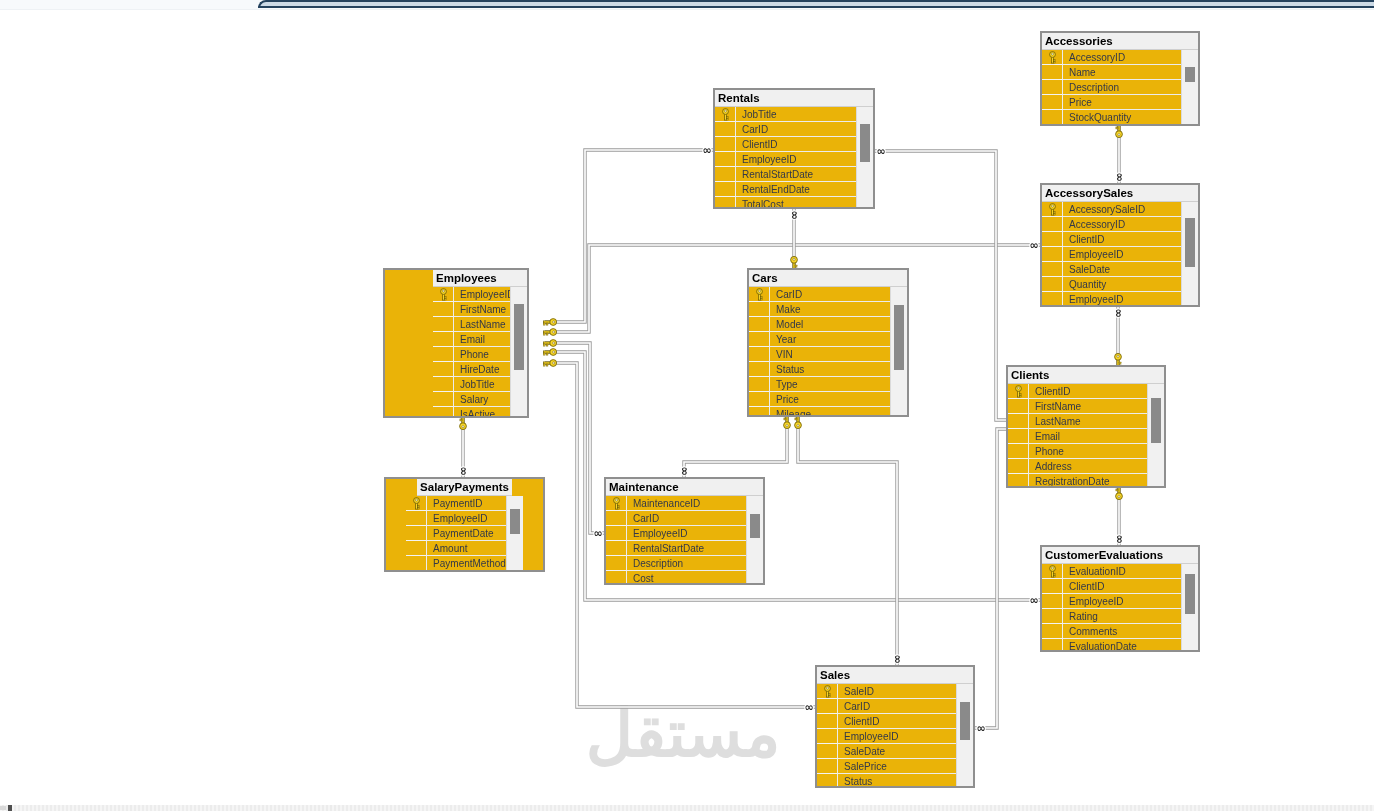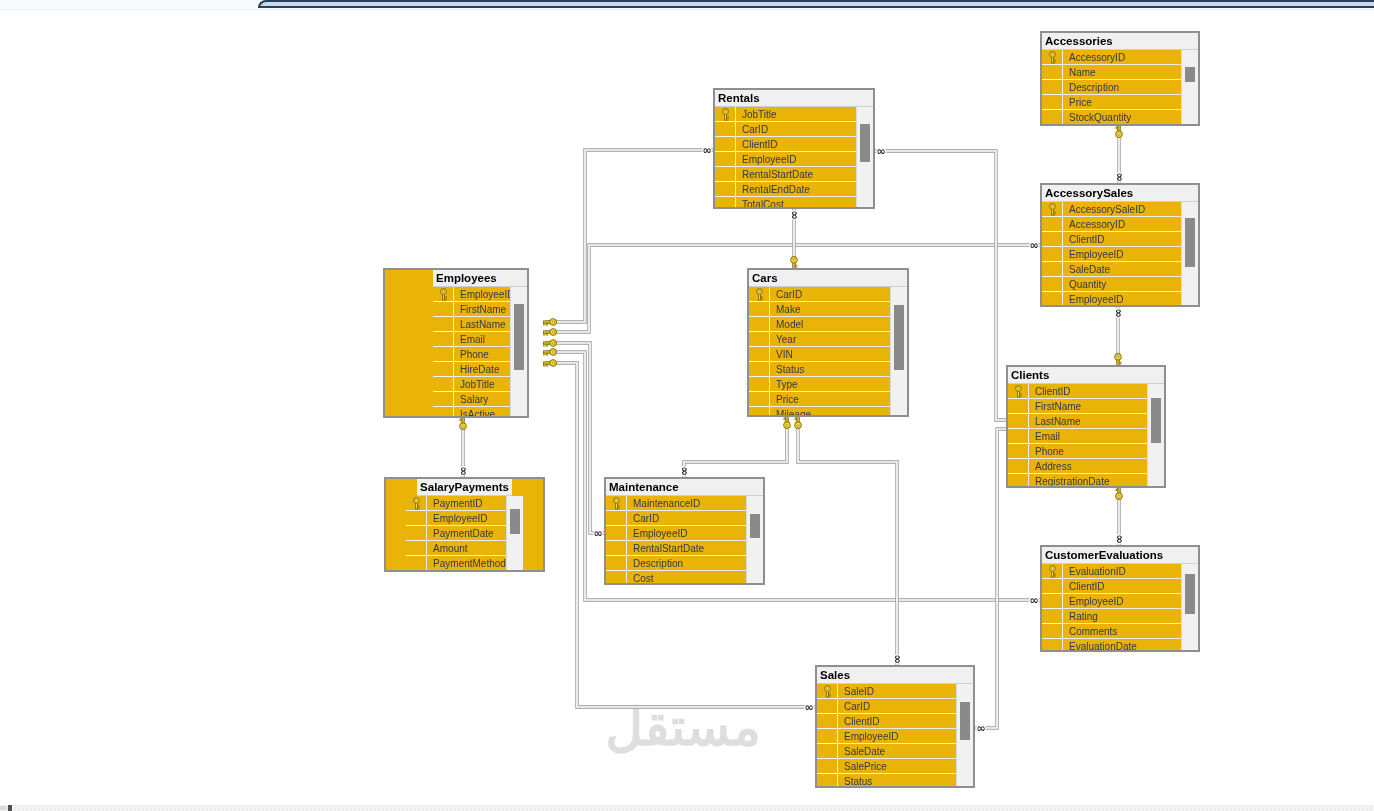--- a/index.html
+++ b/index.html
@@ -7,21 +7,21 @@
           font-family:"Liberation Sans",sans-serif;}
   
   .topbar{position:absolute;top:0;left:0;width:100%;height:9px;background:#f7fafc;
           border-bottom:1px solid #eef2f5;z-index:3;}
   .toptab{position:absolute;top:0;left:258px;width:1116px;height:8px;background:#ccdae6;
           border:2px solid #24425e;border-right:none;border-radius:8px 0 0 0;
           box-sizing:border-box;z-index:4;}
   
   .watermark{position:absolute;left:568px;top:700px;width:230px;text-align:center;
              color:#dedede;z-index:0;user-select:none;}
-  .wm-ar{font-size:52px;font-weight:bold;line-height:1.05;}
+  .wm-ar{font-size:65px;font-weight:bold;line-height:1.05;font-family:Liberation Serif, serif;}
   .wm-en{font-size:27px;font-weight:bold;letter-spacing:1px;line-height:1.1;}
   
   #rel-layer{position:absolute;left:0;top:0;z-index:1;}
   
   .db-table{position:absolute;background:#eab308;border:2px solid #8f8f8f;box-sizing:border-box;
             display:flex;flex-direction:column;overflow:hidden;z-index:2;}
   .db-header{height:16px;flex:none;background:#f0f0f0;border-bottom:1px solid #cfcfcf;
              font-weight:bold;font-size:11.5px;line-height:16px;padding:0 3px;color:#000;
              white-space:nowrap;overflow:hidden;}
   .db-body{flex:1;display:flex;min-height:0;border-radius:12px;}

